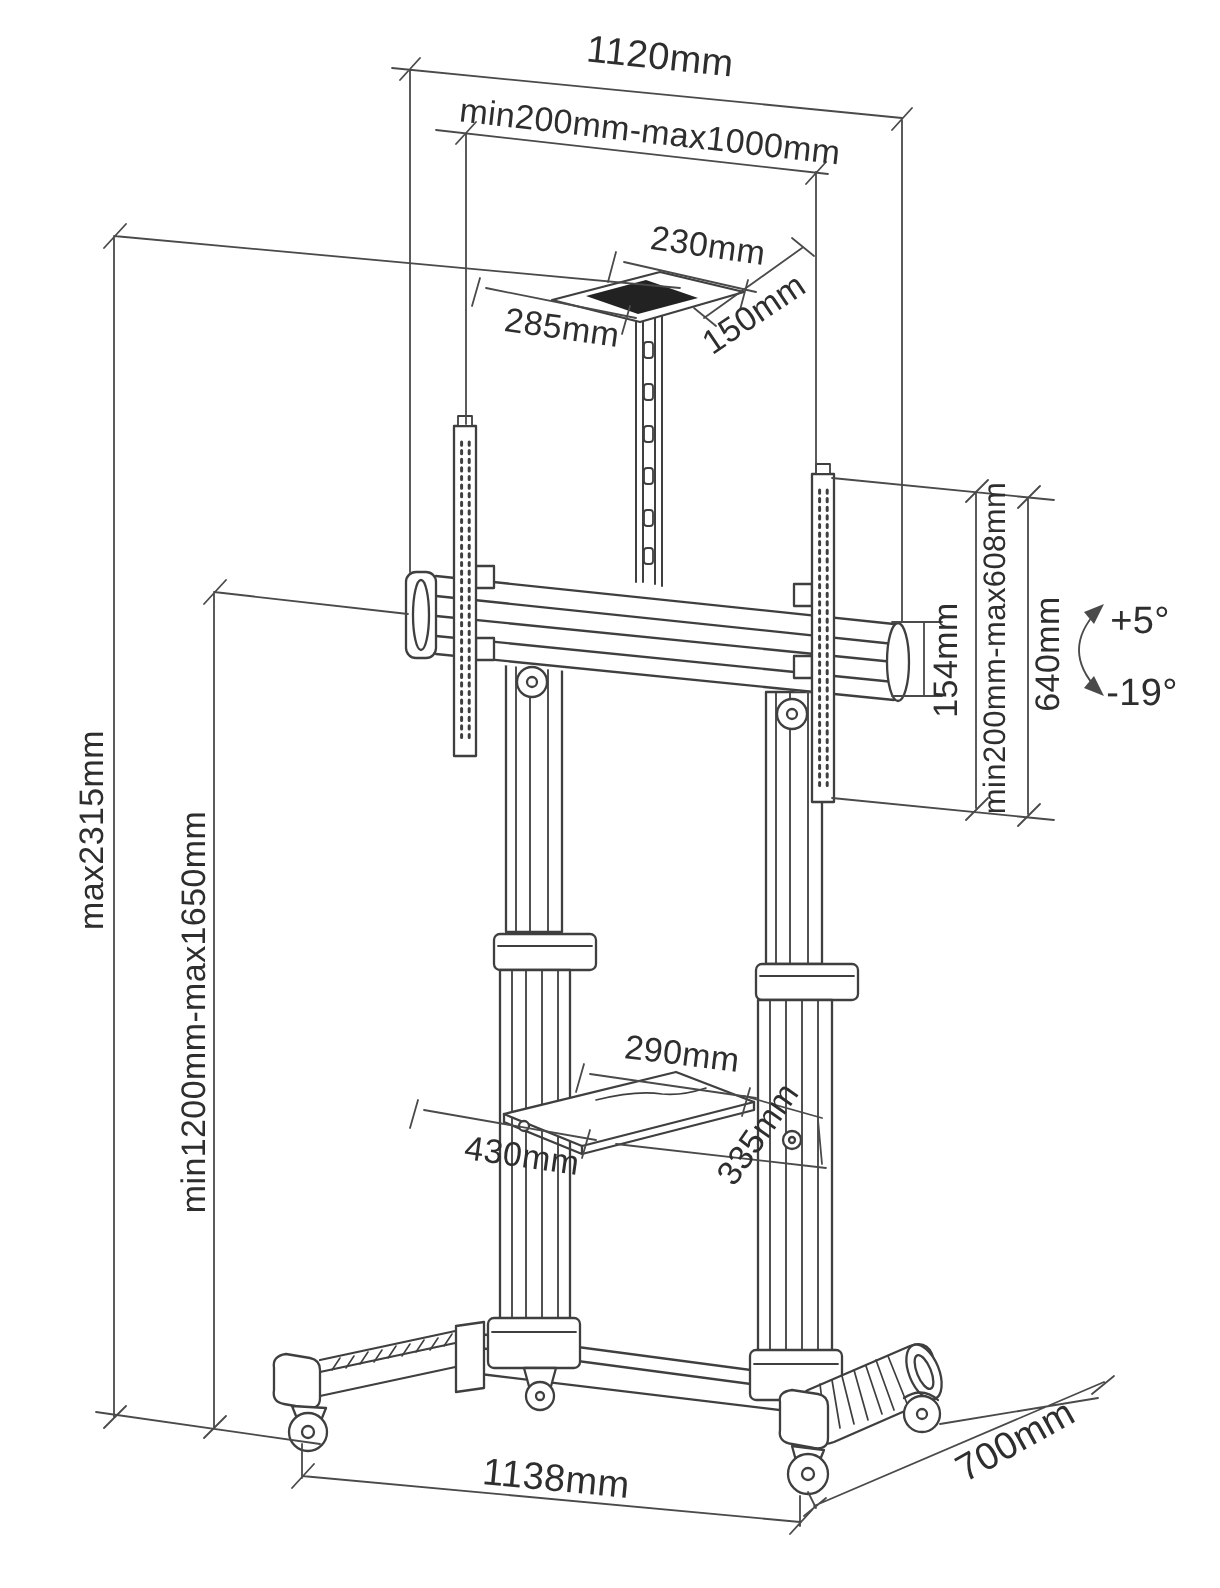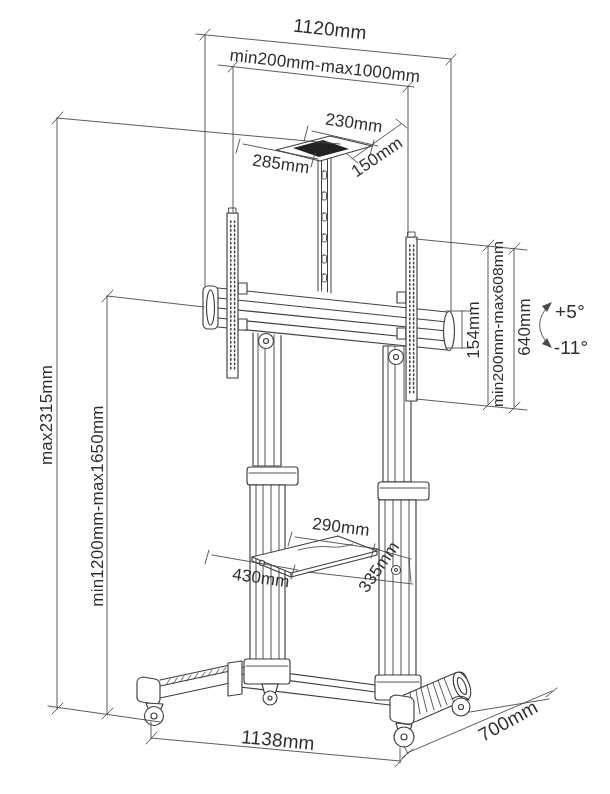--- a/index.html
+++ b/index.html
@@ -177,21 +177,21 @@
 
 <span class="dim" style="left:330px;top:29px;font-size:19px;transform:translate(-50%,-50%) rotate(6deg);">1120mm</span>
 <span class="dim" style="left:325px;top:66px;font-size:17px;transform:translate(-50%,-50%) rotate(6.5deg);">min200mm-max1000mm</span>
 <span class="dim" style="left:354px;top:123px;font-size:17px;transform:translate(-50%,-50%) rotate(8deg);">230mm</span>
 <span class="dim" style="left:281px;top:164px;font-size:17px;transform:translate(-50%,-50%) rotate(8deg);">285mm</span>
 <span class="dim" style="left:377px;top:157px;font-size:17px;transform:translate(-50%,-50%) rotate(-34deg);">150mm</span>
 <span class="dim" style="left:473px;top:330px;font-size:17px;transform:translate(-50%,-50%) rotate(-90deg);">154mm</span>
 <span class="dim" style="left:498px;top:324px;font-size:15.5px;transform:translate(-50%,-50%) rotate(-90deg);">min200mm-max608mm</span>
 <span class="dim" style="left:524px;top:327px;font-size:17px;transform:translate(-50%,-50%) rotate(-90deg);">640mm</span>
 <span class="dim" style="left:570px;top:311px;font-size:19px;transform:translate(-50%,-50%);">+5°</span>
-<span class="dim" style="left:571px;top:347px;font-size:19px;transform:translate(-50%,-50%);">-11°</span>
+<span class="dim" style="left:571px;top:347px;font-size:19px;transform:translate(-50%,-50%);">-19°</span>
 <span class="dim" style="left:46px;top:415px;font-size:17px;transform:translate(-50%,-50%) rotate(-90deg);">max2315mm</span>
 <span class="dim" style="left:97px;top:506px;font-size:17px;transform:translate(-50%,-50%) rotate(-90deg);">min1200mm-max1650mm</span>
 <span class="dim" style="left:341px;top:527px;font-size:17px;transform:translate(-50%,-50%) rotate(7deg);">290mm</span>
 <span class="dim" style="left:261px;top:578px;font-size:17px;transform:translate(-50%,-50%) rotate(8deg);">430mm</span>
 <span class="dim" style="left:379px;top:567px;font-size:17px;transform:translate(-50%,-50%) rotate(-55deg);">335mm</span>
 <span class="dim" style="left:278px;top:740px;font-size:19px;transform:translate(-50%,-50%) rotate(5.5deg);">1138mm</span>
 <span class="dim" style="left:508px;top:721px;font-size:19px;transform:translate(-50%,-50%) rotate(-29deg);">700mm</span>
 
 </div>
 

